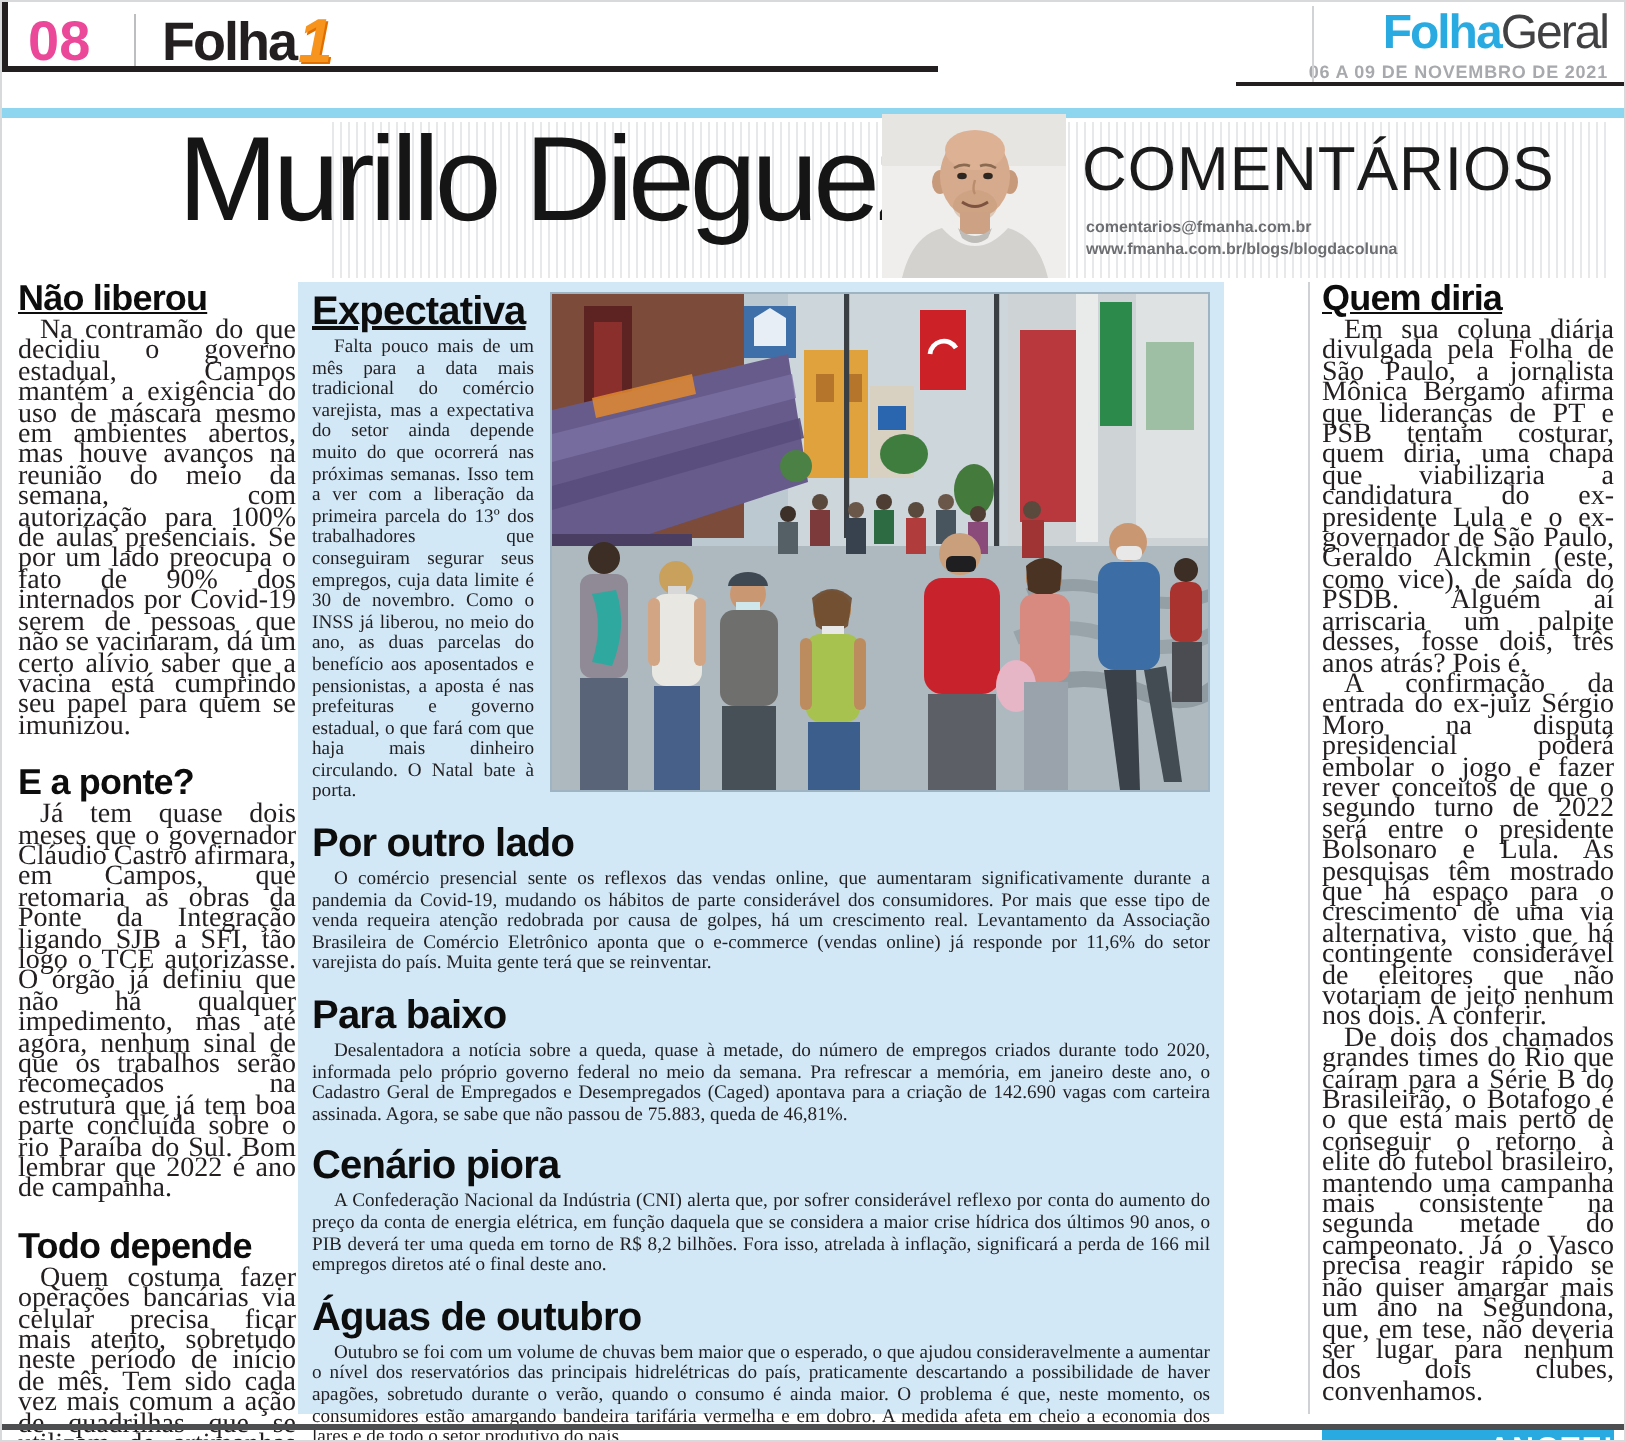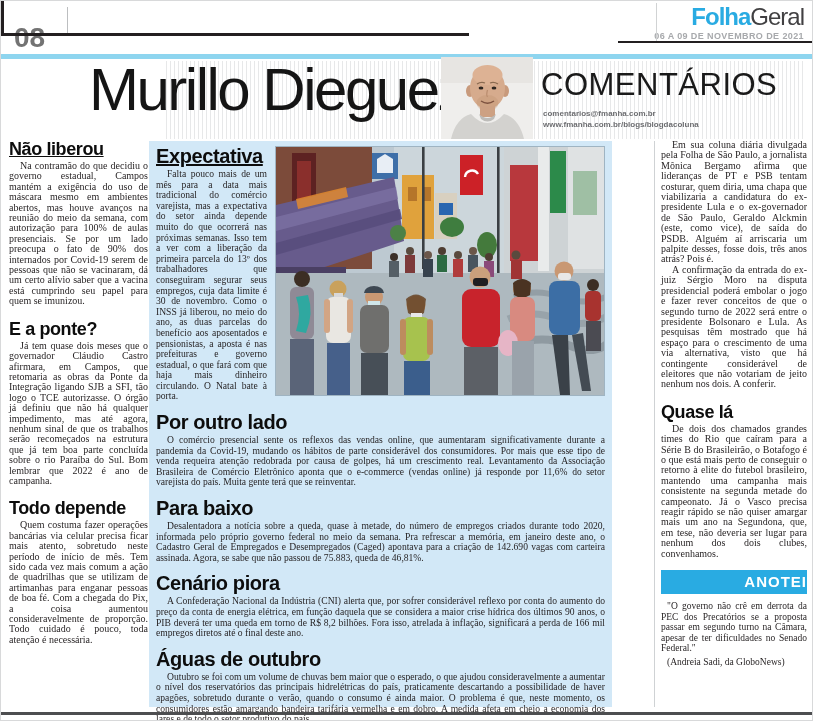--- a/index.html
+++ b/index.html
@@ -1,20 +1,20 @@
 <!DOCTYPE html>
 <html lang="pt-BR"><head>
 <meta charset="utf-8">
 <style>
   html,body{margin:0;padding:0;background:#ffffff;}
   .page{position:relative;width:813px;height:721px;background:#fff;overflow:hidden;
         font-family:"Liberation Serif",serif;border:1px solid #d8d9da;box-sizing:border-box;}
 
   
-  .pagenum{position:absolute;left:13px;top:4px;font:700 28px "Liberation Sans",sans-serif;color:#737373;margin-top:17px;}
+  .pagenum{position:absolute;left:13px;top:4px;font:700 28px "Liberation Sans",sans-serif;color:#ec4899;}
   .pagenum-divider{position:absolute;left:66px;top:6px;width:1px;height:27px;background:#bcbec0;}
   .brand{position:absolute;left:80px;top:5px;font:700 27px "Liberation Sans",sans-serif;color:#231f20;letter-spacing:-1px;}
   .brand .one{display:inline-block;color:#f7941d;font-style:italic;font-size:31px;line-height:27px;
               transform:translateY(1px);text-shadow:1px 1px 0 #e06f00;margin-left:1px;}
   .header-edge{position:absolute;left:0;top:0;width:3px;height:35px;background:#231f20;}
   .header-rule-left{position:absolute;left:0;top:32px;width:468px;height:3px;background:#231f20;}
   .masthead{position:absolute;right:8px;top:2px;font-family:"Liberation Sans",sans-serif;font-size:24px;
             letter-spacing:-1px;white-space:nowrap;}
   .masthead .folha{color:#29abe2;font-weight:700;}
   .masthead .geral{color:#414042;font-weight:400;}
@@ -40,21 +40,21 @@
   
   .left-col{position:absolute;left:8px;top:139px;width:139px;}
   .right-col{position:absolute;left:660px;top:139px;width:146px;}
   .blue-panel{position:absolute;left:148px;top:140px;width:463px;height:566px;
               background:#d2e8f7;padding:5px 7px;box-sizing:border-box;}
   .divider-v{position:absolute;left:653px;top:140px;width:1px;height:566px;background:#cfd2d4;}
 
   .sec-title{font:700 18px "Liberation Sans",sans-serif;color:#0d0d0d;letter-spacing:-.4px;
              margin:13px 0 2px;line-height:19px;}
   .sec-title.first{margin-top:0;text-decoration:underline;}
-  .sec-body{font-size:10px;line-height:10.4px;color:#231f20;text-align:justify;
+  .sec-body{font-size:14px;line-height:10.4px;color:#231f20;text-align:justify;
             text-indent:11px;margin:0;}
   .blue-panel .sec-title{font-size:20px;line-height:21px;margin:10px 0 2px;}
   .blue-panel .sec-title.first{margin-top:0;}
   .blue-panel .sec-body{font-size:9.6px;line-height:10.6px;}
 
   .street-photo{float:right;width:330px;height:250px;margin:0 0 5px 8px;
                 border:1px solid #9fb4c2;box-sizing:border-box;background:#b9c6ce;}
 
   
   .anotei-bar{margin-top:11px;background:#29abe2;color:#fff;text-align:right;
@@ -66,20 +66,21 @@
   .bottom-rule{position:absolute;left:0;top:711px;width:813px;height:3px;background:#4d4e50;}
 </style>
 </head>
 <body>
 
 <div class="page">
 
   <div class="header-edge"></div>
   <div class="pagenum">08</div>
   <div class="pagenum-divider"></div>
+  <div class="brand"><span>Folha</span><span class="one">1</span></div>
   <div class="header-rule-left"></div>
 
   <div class="masthead"><span class="folha">Folha</span><span class="geral">Geral</span></div>
   <div class="masthead-date">06 A 09 DE NOVEMBRO DE 2021</div>
   <div class="header-rule-right"></div>
   <div class="masthead-divider"></div>
 
   <div class="cyan-bar"></div>
 
   <div class="title-band">
@@ -244,23 +245,23 @@
     <p class="sec-body">Desalentadora a notícia sobre a queda, quase à metade, do número de empregos criados durante todo 2020, informada pelo próprio governo federal no meio da semana. Pra refrescar a memória, em janeiro deste ano, o Cadastro Geral de Empregados e Desempregados (Caged) apontava para a criação de 142.690 vagas com carteira assinada. Agora, se sabe que não passou de 75.883, queda de 46,81%.</p>
     <h2 class="sec-title">Cenário piora</h2>
     <p class="sec-body">A Confederação Nacional da Indústria (CNI) alerta que, por sofrer considerável reflexo por conta do aumento do preço da conta de energia elétrica, em função daquela que se considera a maior crise hídrica dos últimos 90 anos, o PIB deverá ter uma queda em torno de R$ 8,2 bilhões. Fora isso, atrelada à inflação, significará a perda de 166 mil empregos diretos até o final deste ano.</p>
     <h2 class="sec-title">Águas de outubro</h2>
     <p class="sec-body">Outubro se foi com um volume de chuvas bem maior que o esperado, o que ajudou consideravelmente a aumentar o nível dos reservatórios das principais hidrelétricas do país, praticamente descartando a possibilidade de haver apagões, sobretudo durante o verão, quando o consumo é ainda maior. O problema é que, neste momento, os consumidores estão amargando bandeira tarifária vermelha e em dobro. A medida afeta em cheio a economia dos lares e de todo o setor produtivo do país.</p>
   </div>
 
   <div class="divider-v"></div>
 
   <div class="right-col">
+    <h2 class="sec-title first">Quem diria</h2>
     <p class="sec-body">Em sua coluna diária divulgada pela Folha de São Paulo, a jornalista Mônica Bergamo afirma que lideranças de PT e PSB tentam costurar, quem diria, uma chapa que viabilizaria a candidatura do ex-presidente Lula e o ex-governador de São Paulo, Geraldo Alckmin (este, como vice), de saída do PSDB. Alguém aí arriscaria um palpite desses, fosse dois, três anos atrás? Pois é.</p>
     <p class="sec-body">A confirmação da entrada do ex-juiz Sérgio Moro na disputa presidencial poderá embolar o jogo e fazer rever conceitos de que o segundo turno de 2022 será entre o presidente Bolsonaro e Lula. As pesquisas têm mostrado que há espaço para o crescimento de uma via alternativa, visto que há contingente considerável de eleitores que não votariam de jeito nenhum nos dois. A conferir.</p>
-    <h2 class="sec-title">Quase lá</h2>
     <p class="sec-body">De dois dos chamados grandes times do Rio que caíram para a Série B do Brasileirão, o Botafogo é o que está mais perto de conseguir o retorno à elite do futebol brasileiro, mantendo uma campanha mais consistente na segunda metade do campeonato. Já o Vasco precisa reagir rápido se não quiser amargar mais um ano na Segundona, que, em tese, não deveria ser lugar para nenhum dos dois clubes, convenhamos.</p>
 
     <div>
       <div class="anotei-bar">ANOTEI</div>
       <p class="anotei-quote">"O governo não crê em derrota da PEC dos Precatórios se a proposta passar em segundo turno na Câmara, apesar de ter dificuldades no Senado Federal."</p>
       <p class="anotei-attr">(Andreia Sadi, da GloboNews)</p>
     </div>
   </div>
 
   <div class="bottom-rule"></div>

